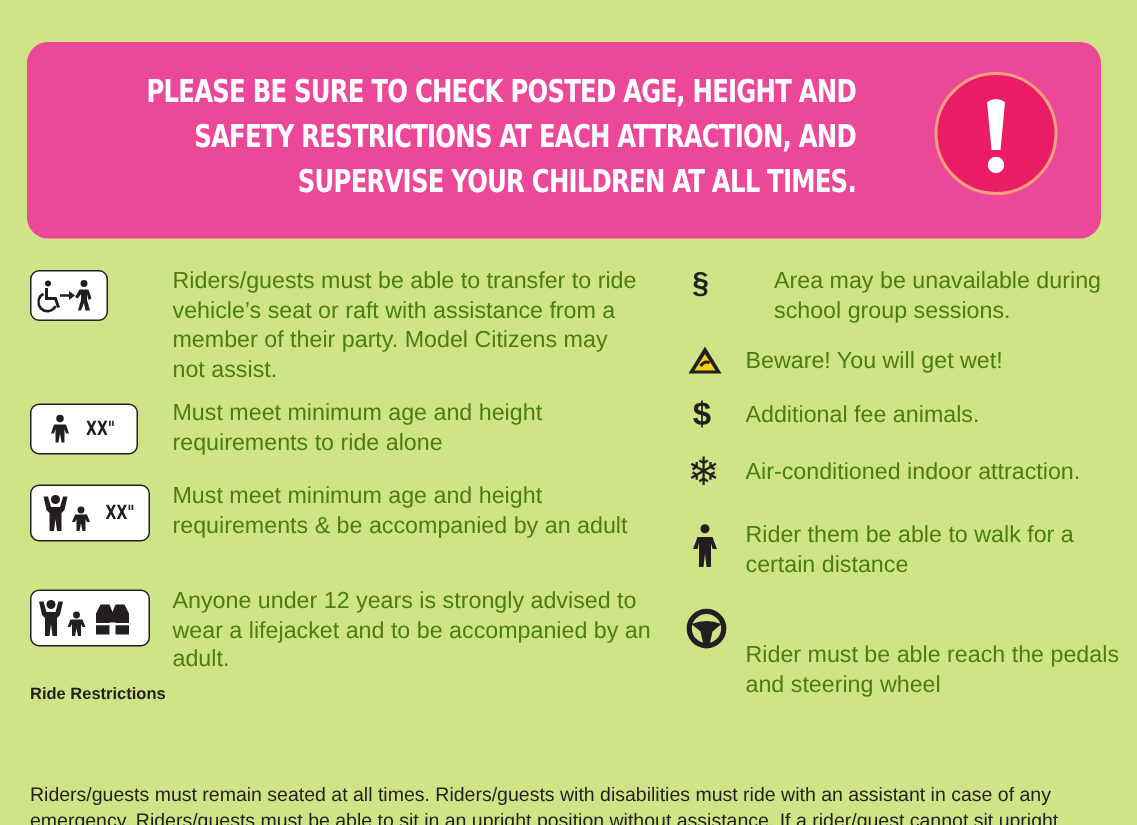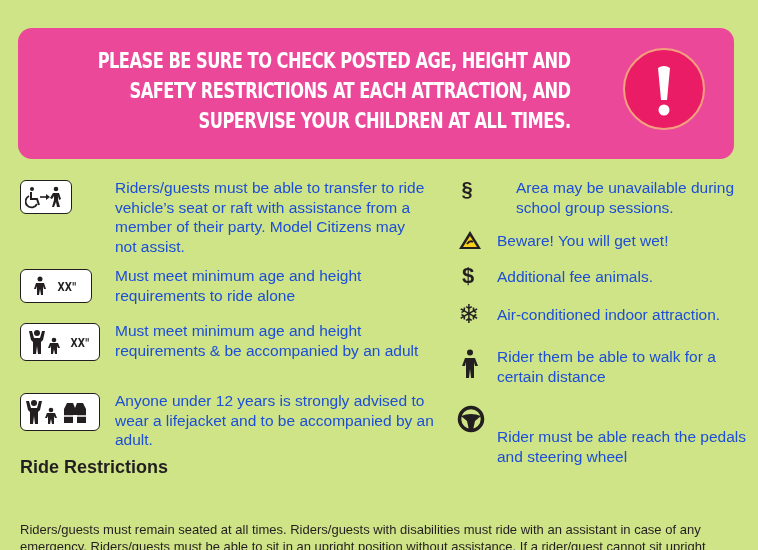--- a/index.html
+++ b/index.html
@@ -24,25 +24,25 @@
   .alert-circle {
     position:absolute; left:605px; top:20px; width:82px; height:82px;
     border-radius:50%; background:#ea1c66; border:2px solid #f3a07f;
     box-sizing:border-box;
   }
   .alert-circle svg { position:absolute; left:0; top:0; }
   .icon-box {
     position:absolute; border:1.5px solid #231f20; border-radius:6px; background:#fff;
     box-sizing:border-box; display:flex; align-items:center; justify-content:center;
   }
-  .desc { position:absolute; font-size:15.5px; line-height:19.5px; color:#1d4ed8; }
+  .desc { position:absolute; font-size:15.5px; line-height:19.5px; color:#4d7c0f; }
   .right-icon { position:absolute; width:28px; height:28px; display:flex; align-items:center; justify-content:center; }
   .xx { font-family:"DejaVu Sans Condensed","DejaVu Sans", sans-serif; font-weight:bold; font-size:13px; transform:scaleX(0.8); display:inline-block; }
 
-  .rr-title { position:absolute; left:20px; top:457px; font-size:18px; font-weight:bold; }
+  .rr-title { position:absolute; left:20px; top:457px; font-size:11px; font-weight:bold; }
   .rr-body { position:absolute; left:20px; top:474px; width:730px; font-size:13px; line-height:17.4px;margin-top:47px; }
 </style>
 </head>
 <body>
 
 <div class="banner">
   <div class="banner-text">PLEASE BE SURE TO CHECK POSTED AGE, HEIGHT AND SAFETY RESTRICTIONS AT EACH ATTRACTION, AND SUPERVISE YOUR CHILDREN AT ALL TIMES.</div>
   <div class="alert-circle">
     <svg width="78" height="78" viewBox="0 0 78 78">
       <path d="M33 18 Q39 14 45 18 L42 50 L36 50 Z" fill="#fff"></path>

